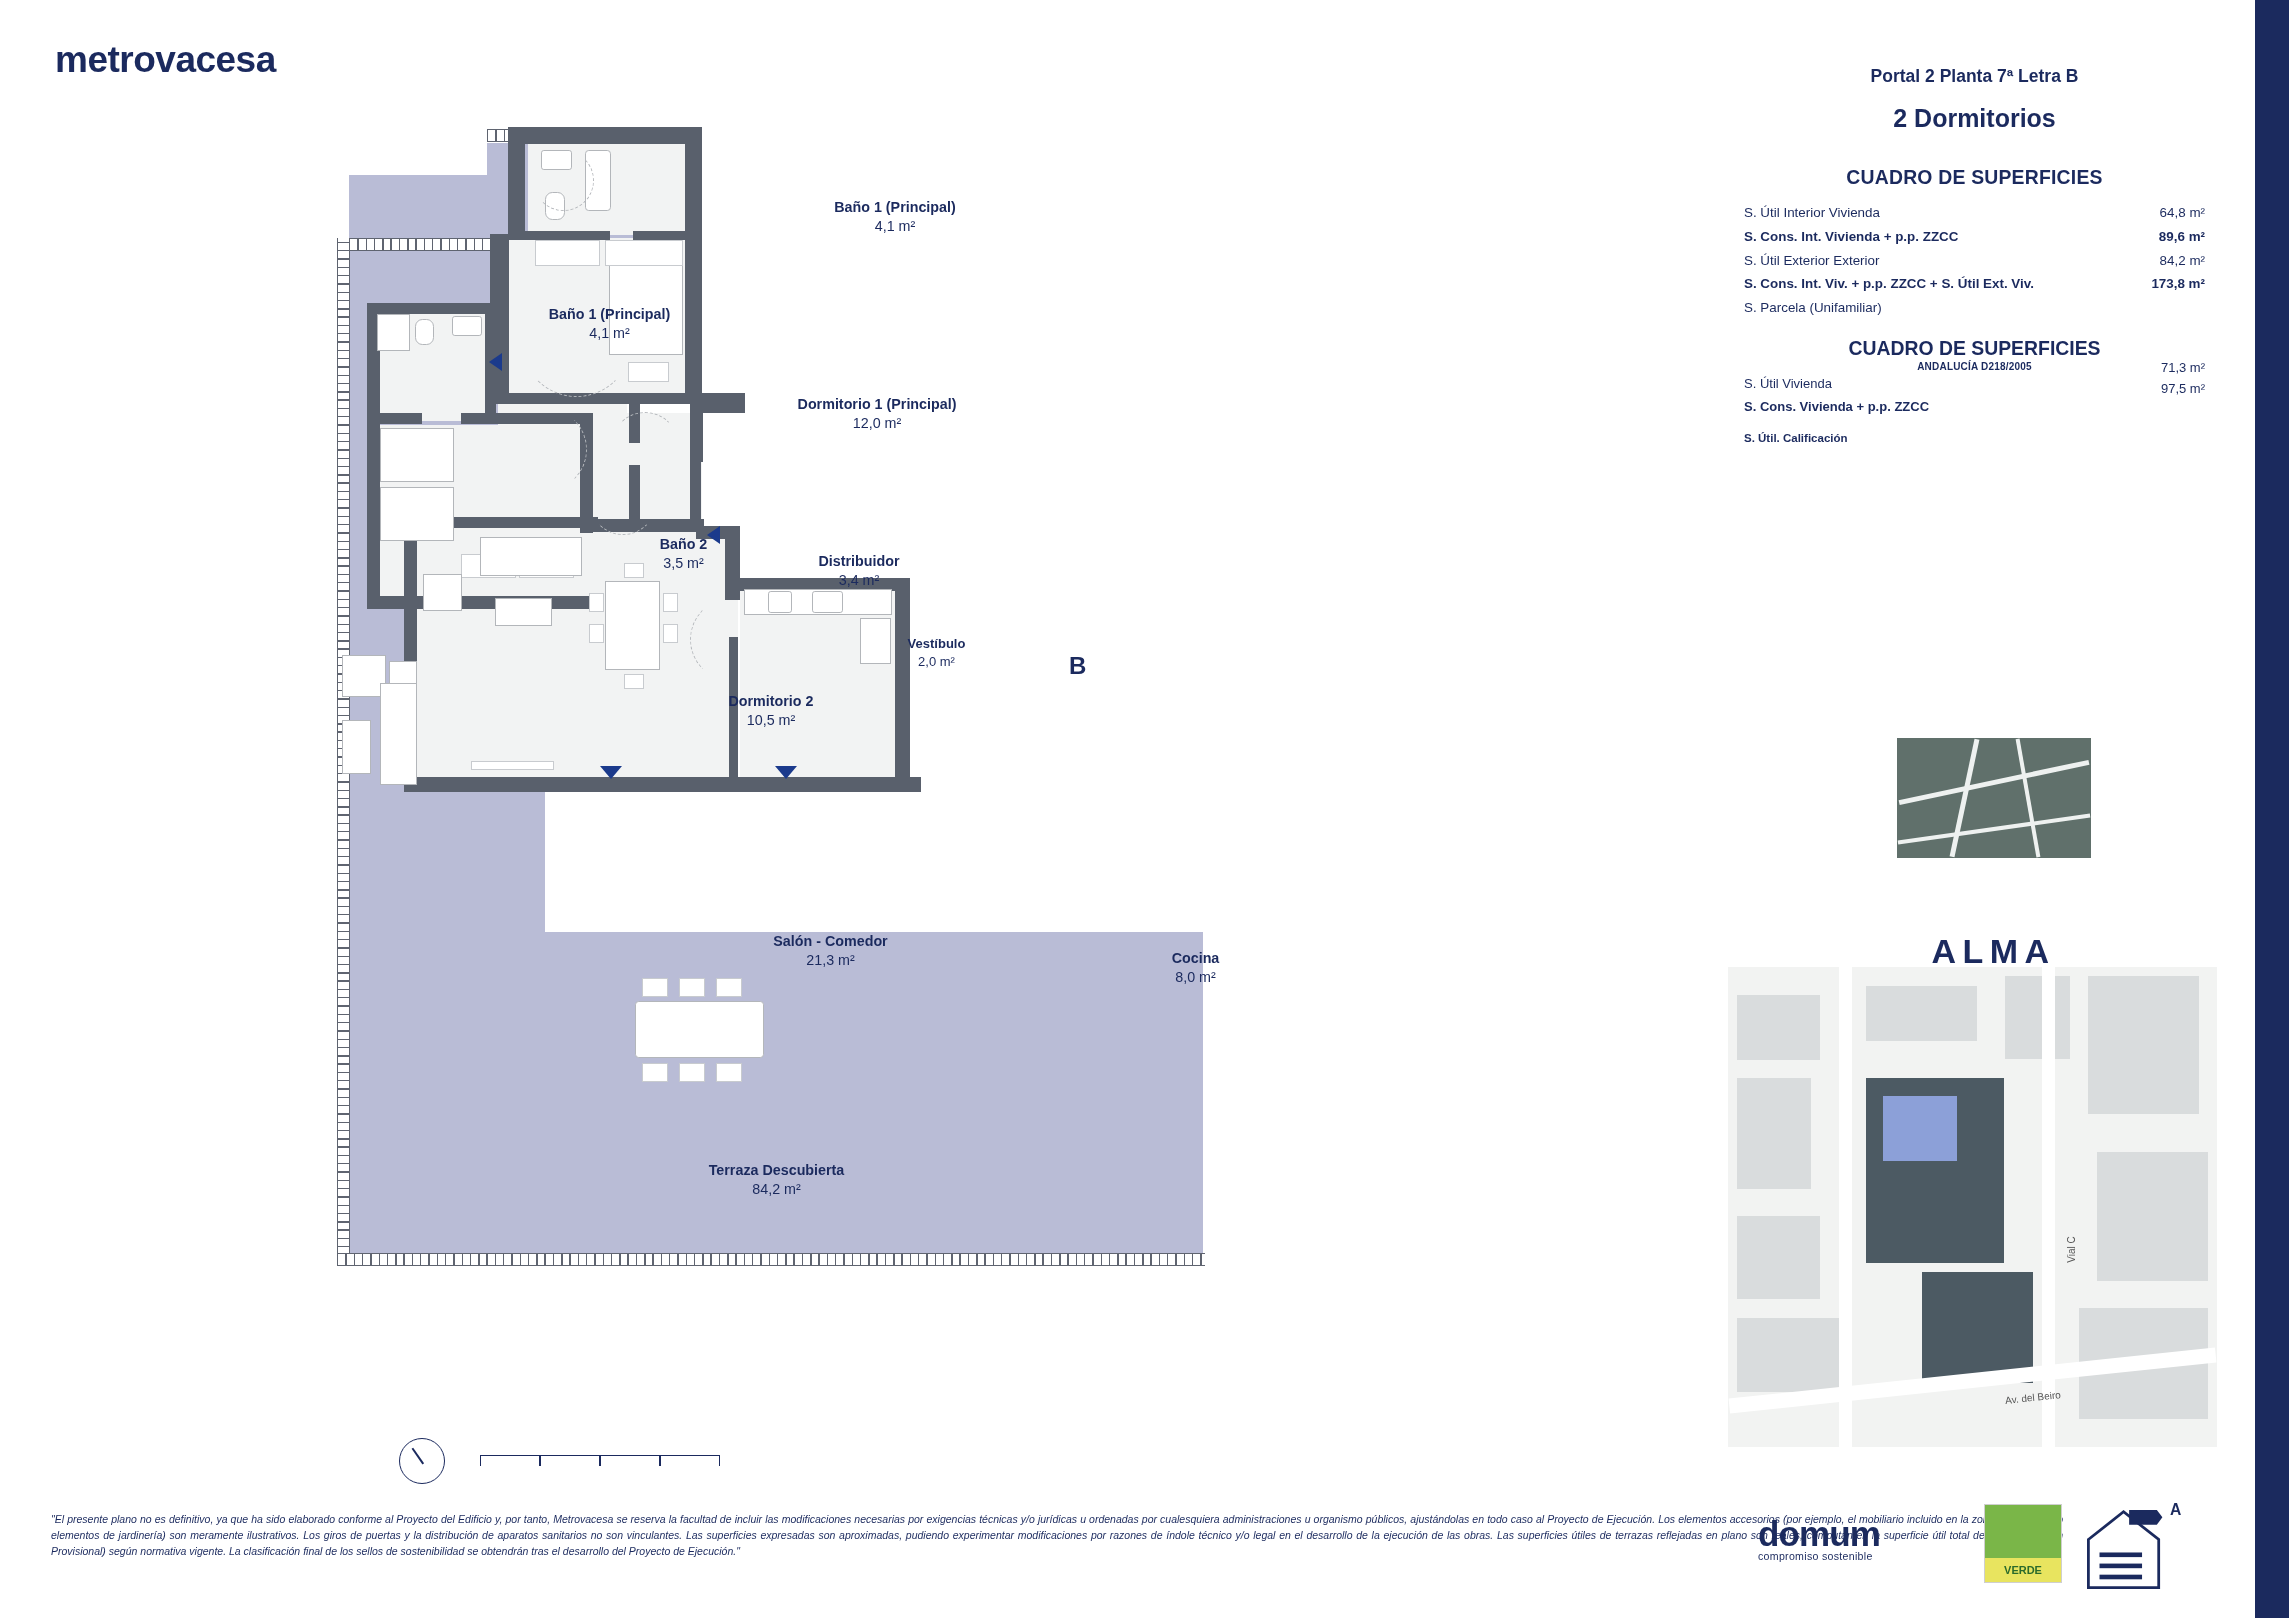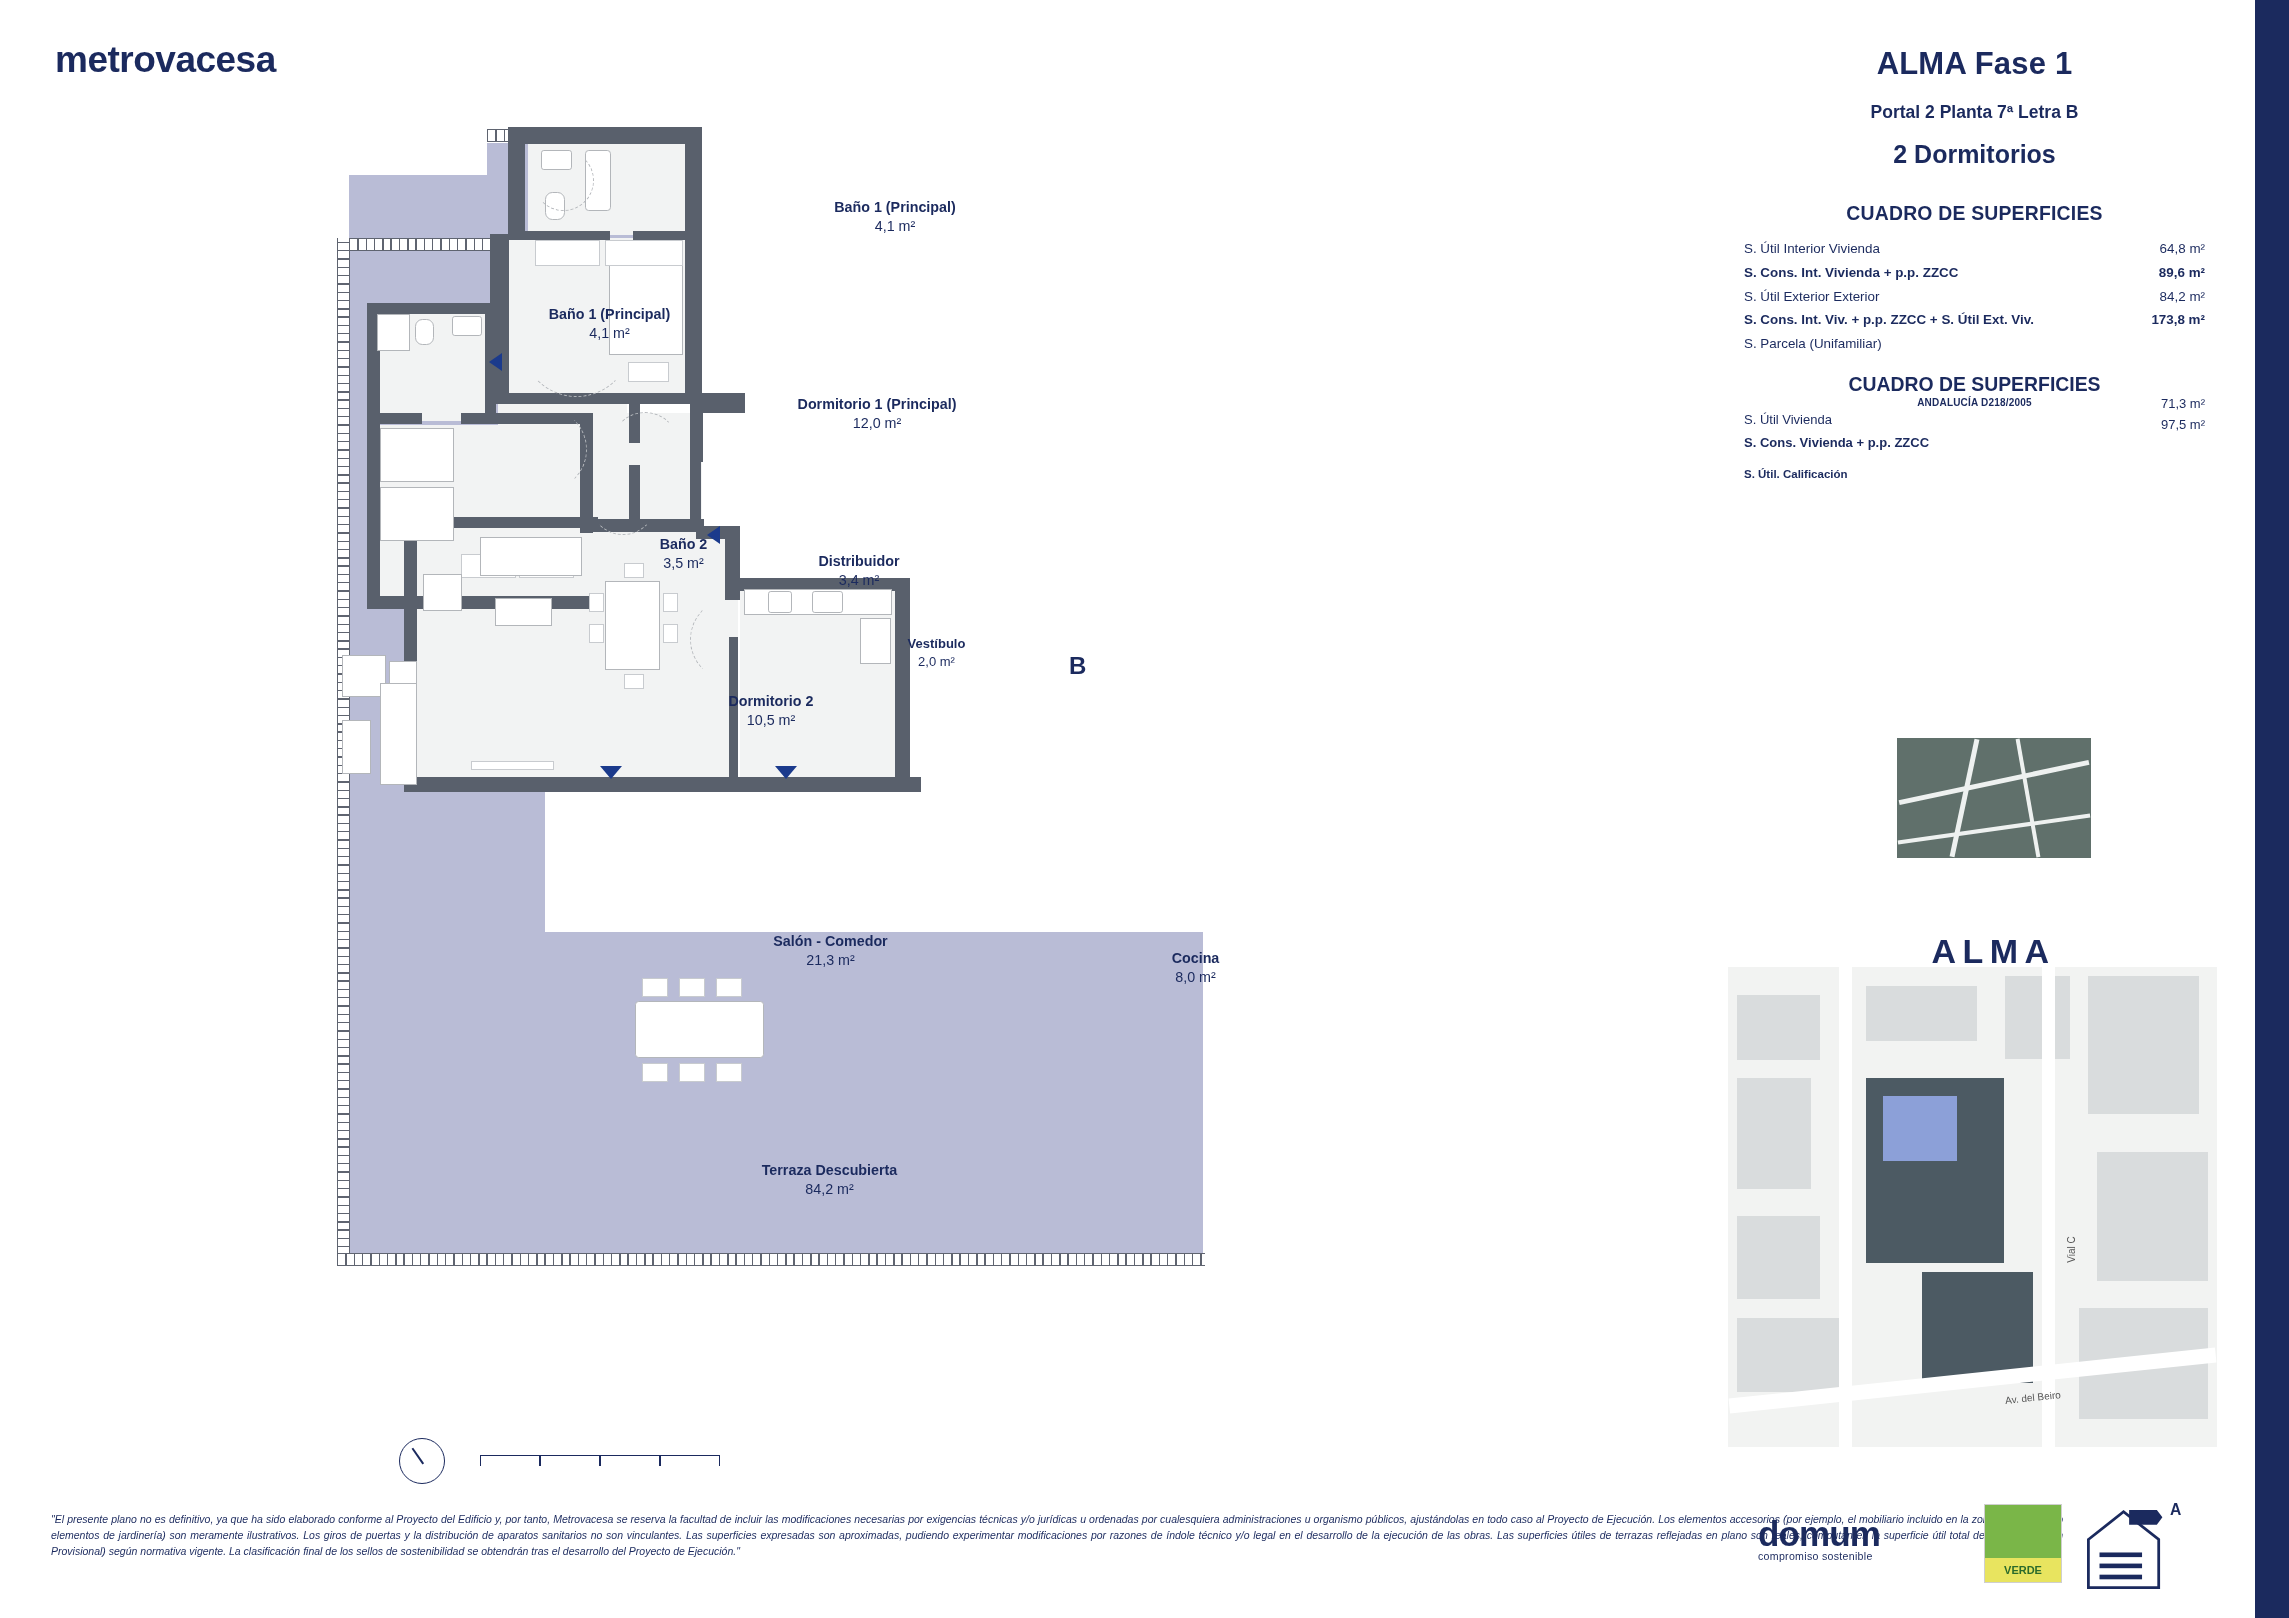--- a/index.html
+++ b/index.html
@@ -249,38 +249,37 @@
   <span>10,5 m²</span>
 </div>
 <div class="lbl-room" style="left:683px; top:932px; width:295px;">
   <b>Salón - Comedor</b>
   <span>21,3 m²</span>
 </div>
 <div class="lbl-room" style="left:1103px; top:949px; width:185px;">
   <b>Cocina</b>
   <span>8,0 m²</span>
 </div>
-<div class="lbl-room" style="left:668px; top:1161px; width:323px;">
+<div class="lbl-room" style="left:615px; top:1161px; width:323px;">
   <b>Terraza Descubierta</b>
   <span>84,2 m²</span>
 </div>
 <div class="badgeB" style="left:1069px; top:652px;">B</div>
 
 <div class="compass">
     <div class="hand"></div>
   </div>
 <div class="scalebar">
   <div class="seg" style="left:0; width:60px;"></div>
   <div class="seg" style="left:60px; width:60px;"></div>
   <div class="seg" style="left:120px; width:60px;"></div>
   <div class="seg" style="left:180px; width:60px;"></div>
 </div>
 
 <div class="panel">
-  <div class="title">ALMA Fase 1</div>
   <div class="subtitle">Portal 2 Planta 7ª Letra B</div>
   <div class="rooms">2 Dormitorios</div>
 
   <div class="sect-title">CUADRO DE SUPERFICIES</div>
   <div class="tbl">
     <div class="row">
       <div class="lbl">S. Útil Interior Vivienda</div>
       <div class="val">64,8 m²</div>
     </div>
     <div class="row b">

